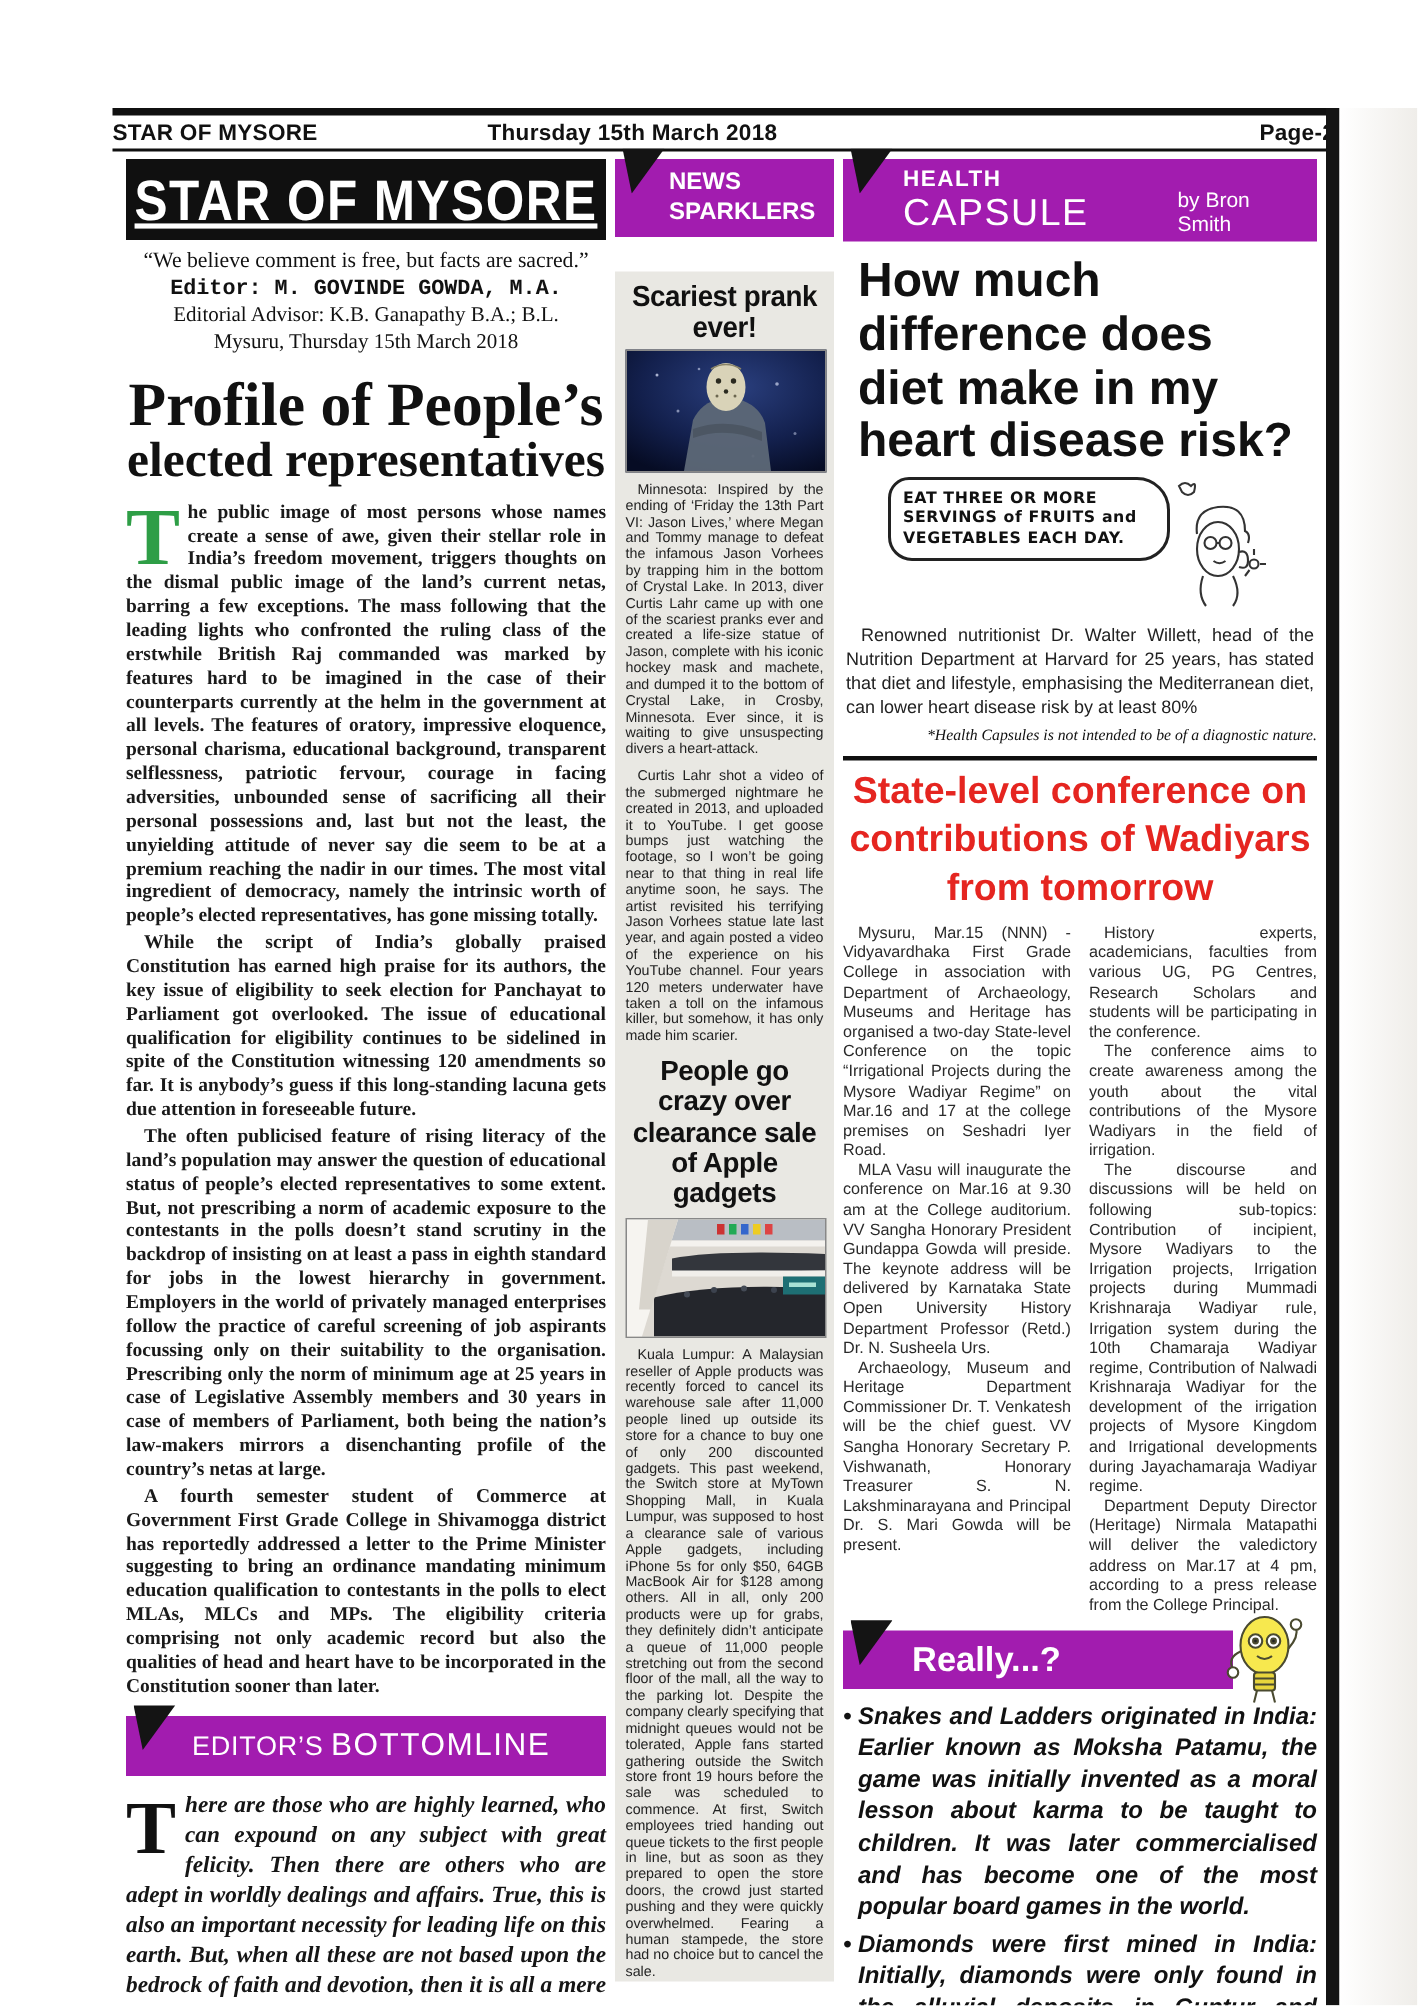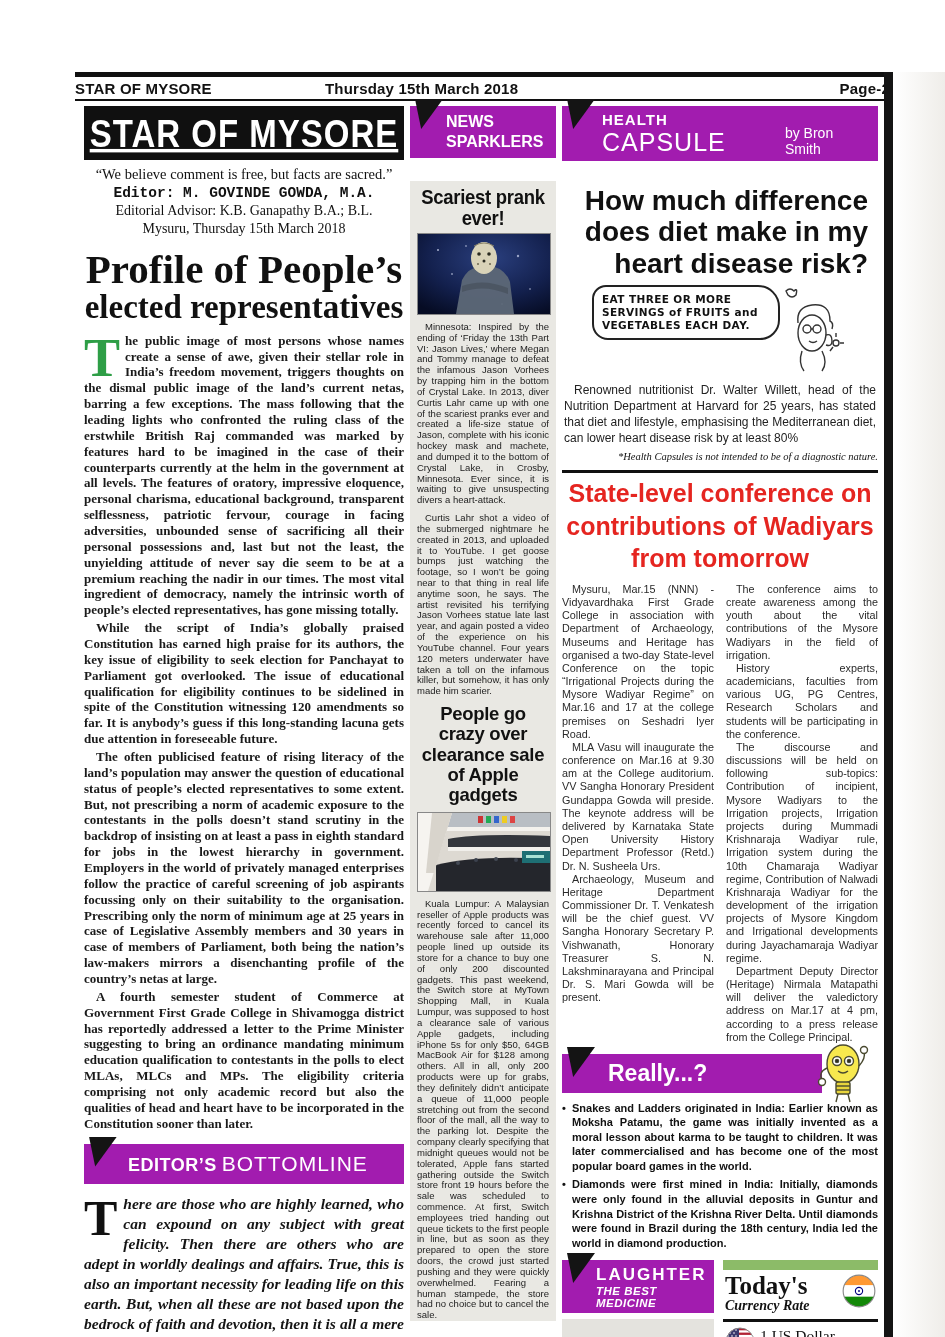--- a/index.html
+++ b/index.html
@@ -36,21 +36,21 @@
   .article-body p{font-family:"Liberation Serif",serif;font-weight:bold;font-size:13px;
       line-height:1.22;text-align:justify;margin:0 0 2px 0;color:#1a1a1a;}
   .article-body p + p{text-indent:12px;}
   .article-body p.first::first-letter{float:left;font-size:54px;line-height:.82;
       padding:3px 5px 0 0;color:#2e9e46;font-weight:bold;}
   
   .banner{position:relative;background:#a21caf;color:#fff;}
   .corner{position:absolute;top:-7px;left:5px;width:28px;height:30px;background:#141414;
           clip-path:polygon(0 0,100% 0,22% 100%);}
   .banner-eb{margin-top:12px;padding:8px 0 8px 44px;font-size:18px;}
-  .banner-eb b{font-weight:bold;letter-spacing:.5px;}
+  .banner-eb b{font-weight:normal;letter-spacing:.5px;}
   .banner-eb span{font-weight:normal;font-size:21px;letter-spacing:1px;}
   .editors-text{margin-top:10px;}
   .editors-text p{font-family:"Liberation Serif",serif;font-style:italic;font-weight:bold;
       font-size:15.5px;line-height:1.3;text-align:justify;margin:0;color:#151515;}
   .editors-text p.first::first-letter{float:left;font-size:50px;line-height:.8;
       padding:4px 6px 0 0;color:#111;font-style:normal;}
   
   .banner-ns{padding:6px 0 6px 36px;font-size:16px;font-weight:bold;line-height:1.25;}
   .mid-panel{background:#e9e8e3;margin-top:23px;padding:5px 7px 0;}
   .story-title{font-weight:bold;font-size:18.5px;text-align:center;line-height:1.08;
@@ -60,38 +60,38 @@
   .mid-text p{font-size:9.5px;line-height:1.14;text-align:justify;margin:0 0 7px;color:#222;
       text-indent:8px;}
   .story2-title{font-weight:bold;font-size:18.5px;text-align:center;line-height:1.1;
       letter-spacing:-.3px;margin:6px 0 6px;}
   
   .banner-hc{display:flex;flex-direction:row;padding:5px 10px 4px 40px;}
   .hc-top{font-size:15px;}
   .hc-top b{font-weight:bold;letter-spacing:1px;}
   .hc-top span{font-size:25px;font-weight:normal;letter-spacing:1px;}
   .hc-by{align-self:flex-end;font-size:14px;margin-top:-4px;}
-  .hc-title{font-weight:bold;font-size:28px;line-height:1.12;text-align:right;margin:24px 10px 6px;}
+  .hc-title{font-weight:bold;font-size:32px;line-height:1.12;text-align:left;margin:8px 10px 6px;}
   .hc-cartoon{display:flex;justify-content:center;align-items:flex-start;gap:2px;margin:2px 0 6px;}
   .hc-bubble{width:168px;border:2px solid #222;border-radius:14px 22px 20px 16px;padding:6px 8px;
       font-size:10.5px;font-weight:bold;line-height:1.25;font-family:"DejaVu Sans",sans-serif;
       letter-spacing:.4px;}
   .hc-body{font-size:12px;line-height:1.32;text-align:justify;margin:0 2px;color:#222;text-indent:10px;}
   .hc-foot{font-family:"Liberation Serif",serif;font-style:italic;font-size:10.5px;
       text-align:right;margin-top:5px;}
   .hc-rule{height:3px;background:#101010;margin:8px 0 4px;}
   .conf-title{color:#e52520;font-weight:bold;font-size:25px;line-height:1.3;text-align:center;margin:4px 0 8px;}
   .conf-cols{display:flex;gap:12px;}
   .conf-col{flex:1;}
   .conf-col p{font-size:10.8px;line-height:1.22;text-align:justify;margin:0;color:#2a2a2a;text-indent:10px;}
   .banner-really{margin-top:10px;padding:6px 0 6px 46px;font-size:23px;font-weight:bold;width:260px;box-sizing:border-box;}
   .really-wrap{position:relative;}
   .bulb{position:absolute;right:8px;top:-14px;}
   .really-facts{margin-top:8px;}
-  .really-facts p{font-size:11px;font-weight:bold;line-height:1.32;
+  .really-facts p{font-size:16px;font-weight:bold;font-style:italic;line-height:1.32;
       text-align:justify;margin:0 0 4px;position:relative;padding-left:10px;}
   .really-facts p::before{content:"•";position:absolute;left:0;top:0;}
   .bottom-row{display:flex;gap:9px;margin-top:10px;}
   .laugh-wrap{width:152px;}
   .banner-laugh{padding:5px 6px 4px 34px;}
   .laugh-l1{font-weight:bold;font-size:17px;letter-spacing:2px;}
   .laugh-l2{font-style:italic;font-weight:bold;font-size:11.5px;letter-spacing:.5px;}
   .laugh-panel{background:#e4e3de;margin-top:6px;padding:24px 8px 30px;}
   .laugh-panel p{font-size:11px;font-weight:bold;font-style:italic;line-height:1.35;
       text-align:justify;margin:0 0 2px;color:#222;}
@@ -260,22 +260,22 @@
       <div class="hc-rule"></div>
 
       <div class="conf-title">State-level conference on contributions of Wadiyars from tomorrow</div>
       <div class="conf-cols">
         <div class="conf-col">
           <p>Mysuru,  Mar.15  (NNN)  - Vidyavardhaka First Grade College in association with Department of Archaeology, Museums and Heritage has organised a two-day State-level Conference on the topic “Irrigational Projects during the Mysore Wadiyar Regime” on Mar.16 and 17 at the college premises on Seshadri Iyer Road.</p>
           <p>MLA Vasu will inaugurate the conference on Mar.16 at 9.30 am at the College auditorium. VV Sangha Honorary President Gundappa Gowda will preside. The keynote address will be delivered by Karnataka State Open University History Department  Professor (Retd.) Dr. N. Susheela Urs.</p>
           <p>Archaeology, Museum and Heritage Department Commissioner Dr. T. Venkatesh will be the chief guest. VV Sangha Honorary Secretary P. Vishwanath, Honorary Treasurer S. N. Lakshminarayana and Principal Dr. S. Mari Gowda will be present.</p>
         </div>
         <div class="conf-col">
+          <p>History experts, academicians, faculties from various UG, PG Centres, Research Scholars and students will be participating in the conference.</p>
           <p>The conference aims to create awareness among the youth about the vital contributions of the Mysore Wadiyars in the field of irrigation.</p>
-          <p>History experts, academicians, faculties from various UG, PG Centres, Research Scholars and students will be participating in the conference.</p>
           <p>The discourse and discussions will be held on following sub-topics: Contribution of incipient, Mysore Wadiyars to the Irrigation projects, Irrigation projects during Mummadi Krishnaraja Wadiyar rule, Irrigation system during the 10th Chamaraja Wadiyar regime, Contribution of Nalwadi Krishnaraja Wadiyar for the development of the irrigation projects of Mysore Kingdom and Irrigational developments during Jayachamaraja Wadiyar regime.</p>
           <p>Department Deputy Director (Heritage) Nirmala Matapathi will deliver the valedictory address on Mar.17 at 4 pm, according to a press release from the College Principal.</p>
         </div>
       </div>
 
       <div class="really-wrap">
         <div class="banner banner-really">
           <div class="corner"></div>
           <span>Really...?</span>
         </div>

